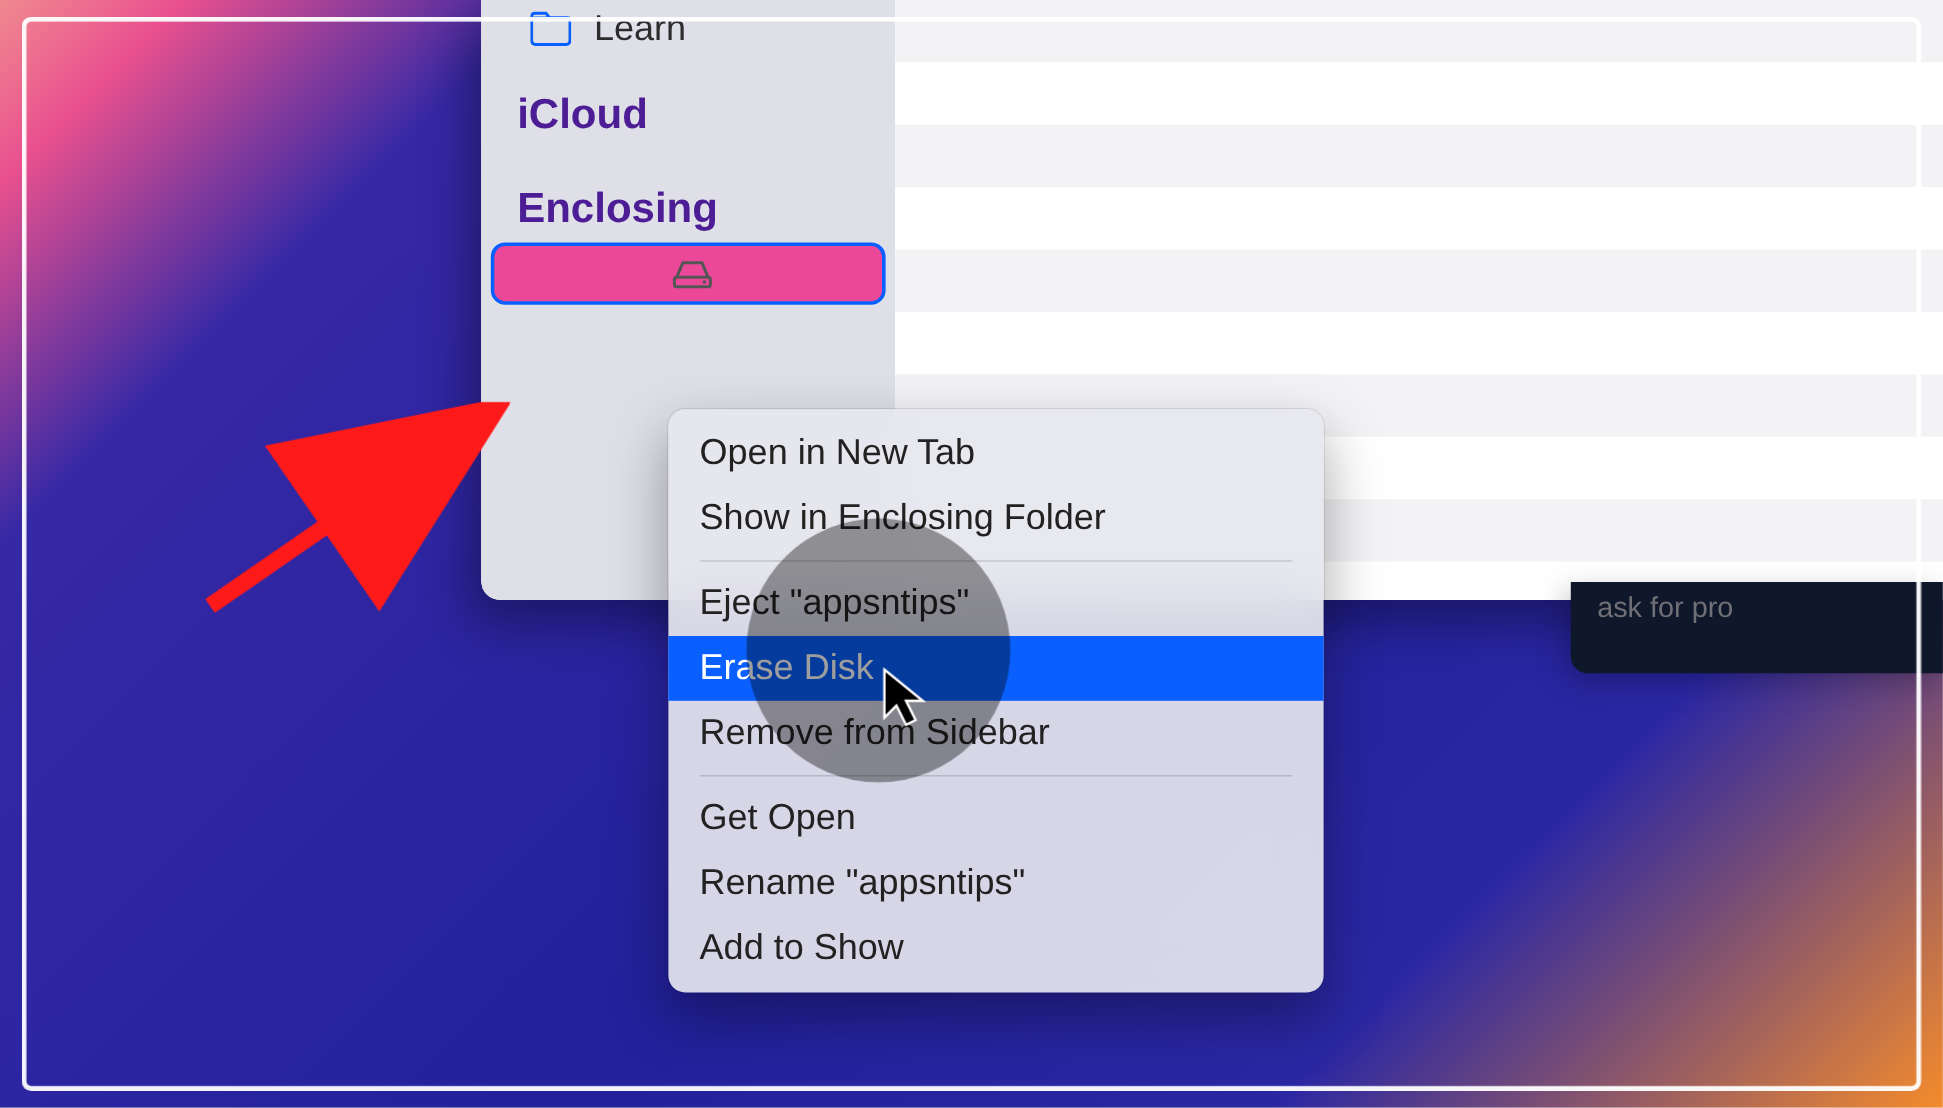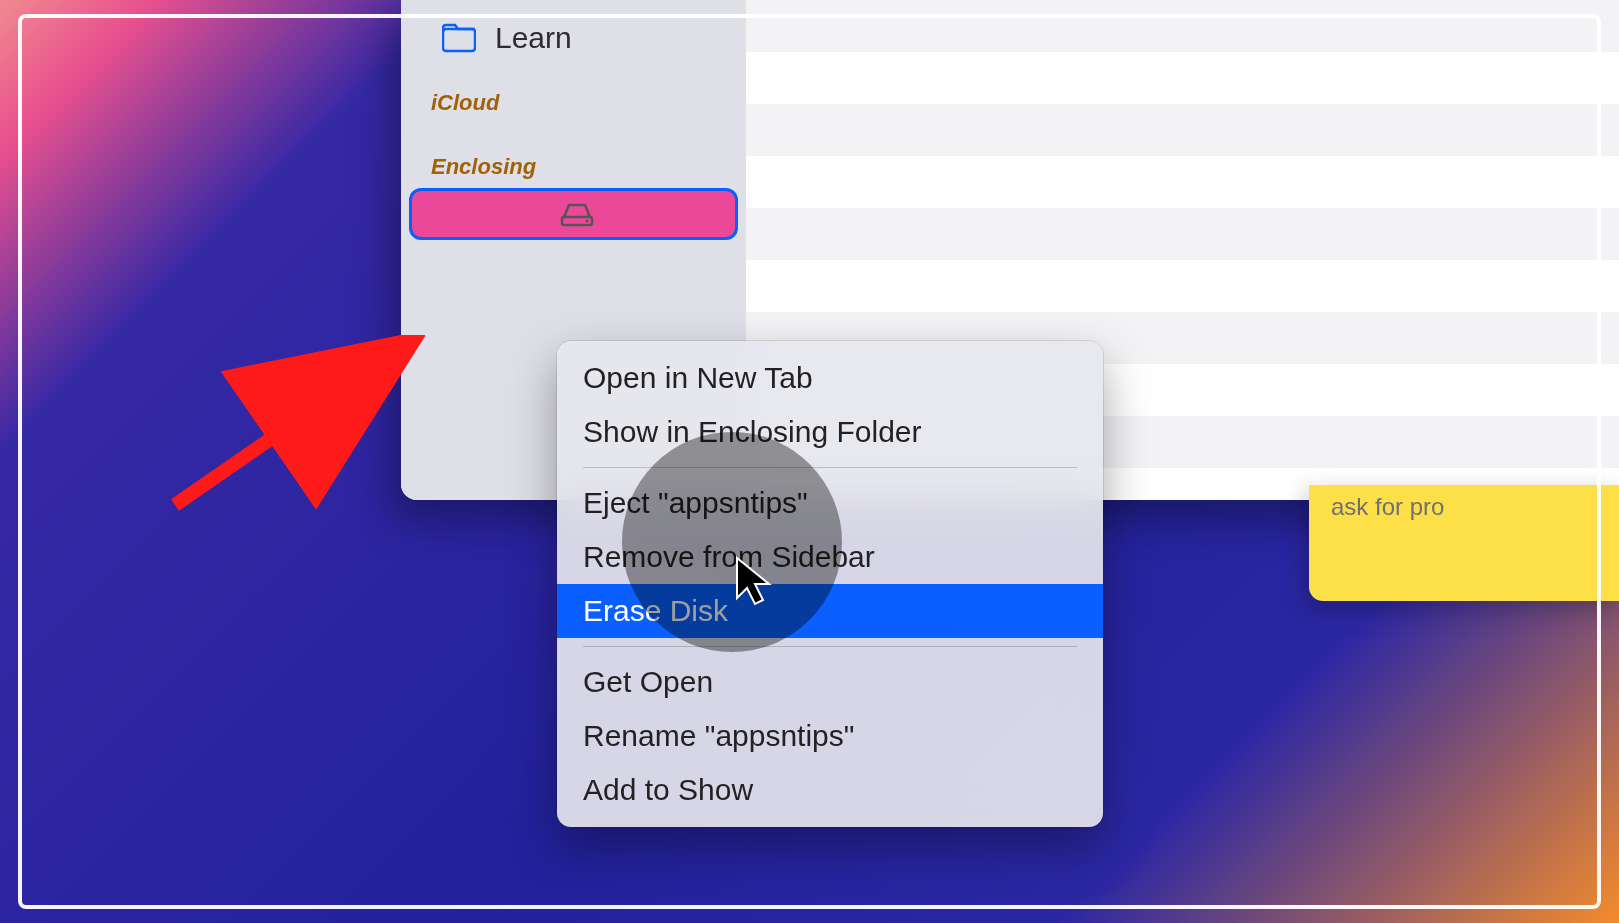--- a/index.html
+++ b/index.html
@@ -60,24 +60,23 @@
     padding: 6px 24px 6px 30px;
     font-size: 30px;
     color: #2c2c2e;
     cursor: default;
     border-radius: 10px;
     margin: 0 10px;
     height: 48px;
   }
   .sb-section {
     padding: 28px 10px 10px 30px;
-    font-size: 22px;
+    font-size: 35px;
     font-weight: 600;
-    color: #a16207;
-    font-style: italic;
+    color: #4c1d95;
   }
   .sb-icon {
     width: 36px; height: 36px; display: flex; align-items: center; justify-content: center;
     flex-shrink: 0;
   }
   .sb-item.selected {
     background: #ec4899;
     outline: 3px solid #0a60ff;
     outline-offset: -1px;
     flex-direction: column;
@@ -140,40 +139,40 @@
     position: absolute;
     left: 165px; top: 335px;
     z-index: 25;
     pointer-events: none;
   }
 
   
   .br-panel {
     position: absolute;
     right: 0; top: 485px;
-    width: 310px; height: 116px;
-    background: #fde047;
+    width: 310px; height: 76px;
+    background: #0f172a;
     border-bottom-left-radius: 14px;
     box-shadow: -4px 8px 24px rgba(0,0,0,0.25);
     font-size: 24px;
     color: #6f6f76;
     padding: 8px 0 0 22px;
     overflow: hidden;
     white-space: nowrap;
   }
 </style>
 </head>
 <body>
 
 <div class="wallpaper"></div>
 
 <div class="finder">
   <div class="finder-sidebar">
 
-    <div class="sb-item" style="margin-top:14px;">
+    <div class="sb-item" style="">
       <span class="sb-icon">
         <svg width="34" height="30" viewBox="0 0 34 30">
             <rect x="1" y="6" width="32" height="22" rx="3" fill="none" stroke="#0a60ff" stroke-width="2.5"></rect>
             <path d="M1 9 L1 5 Q1 2 4 2 L13 2 L16 6 L33 6" fill="none" stroke="#0a60ff" stroke-width="2.5"></path>
           </svg>
       </span>
       <span class="sb-label">Learn</span>
     </div>
 
     <div class="sb-section">iCloud</div>
@@ -212,22 +211,22 @@
   <span>ask for pro</span>
 </div>
 
 <div class="click-circle"></div>
 
 <div class="context-menu">
   <div class="cm-item">Open in New Tab</div>
   <div class="cm-item">Show in Enclosing Folder</div>
   <div class="cm-sep"></div>
   <div class="cm-item">Eject "appsntips"</div>
+  <div class="cm-item highlighted">Erase Disk</div>
   <div class="cm-item">Remove from Sidebar</div>
-  <div class="cm-item highlighted">Erase Disk</div>
   <div class="cm-sep"></div>
   <div class="cm-item">Get Open</div>
   <div class="cm-item">Rename "appsntips"</div>
   <div class="cm-item">Add to Show</div>
 </div>
 
 <svg class="red-arrow" width="260" height="190" viewBox="0 0 260 190">
   <defs>
     <marker id="arrowhead" markerWidth="14" markerHeight="14" refX="11" refY="6" orient="auto">
       <polygon points="0 0, 14 6, 0 12" fill="#ff1a1a"></polygon>

